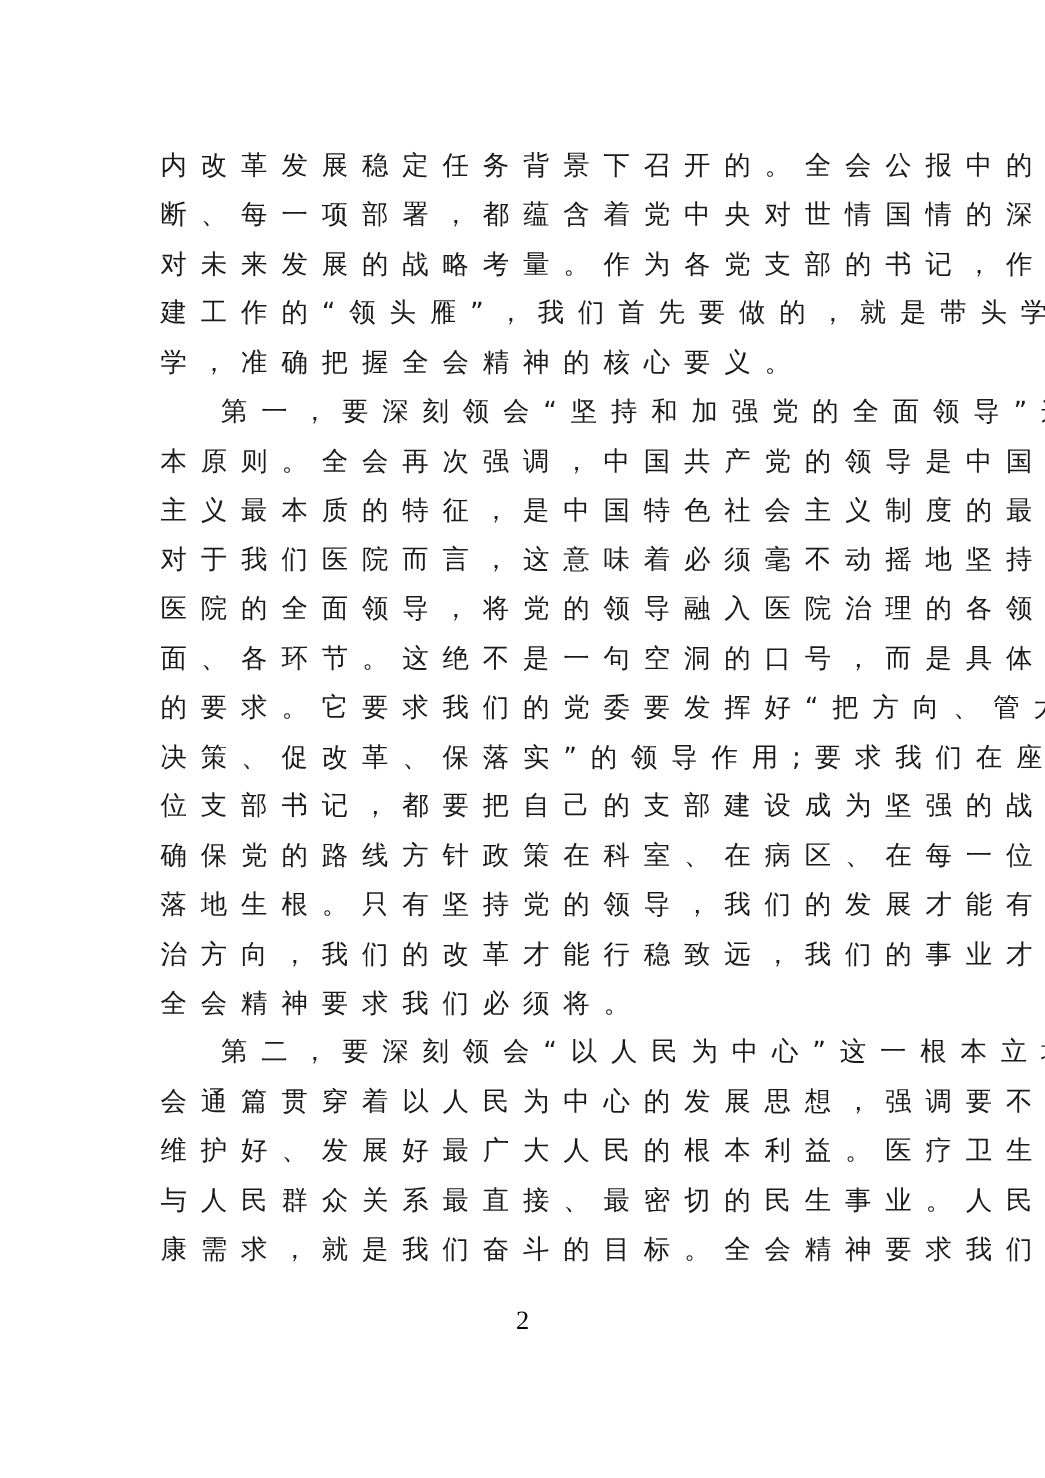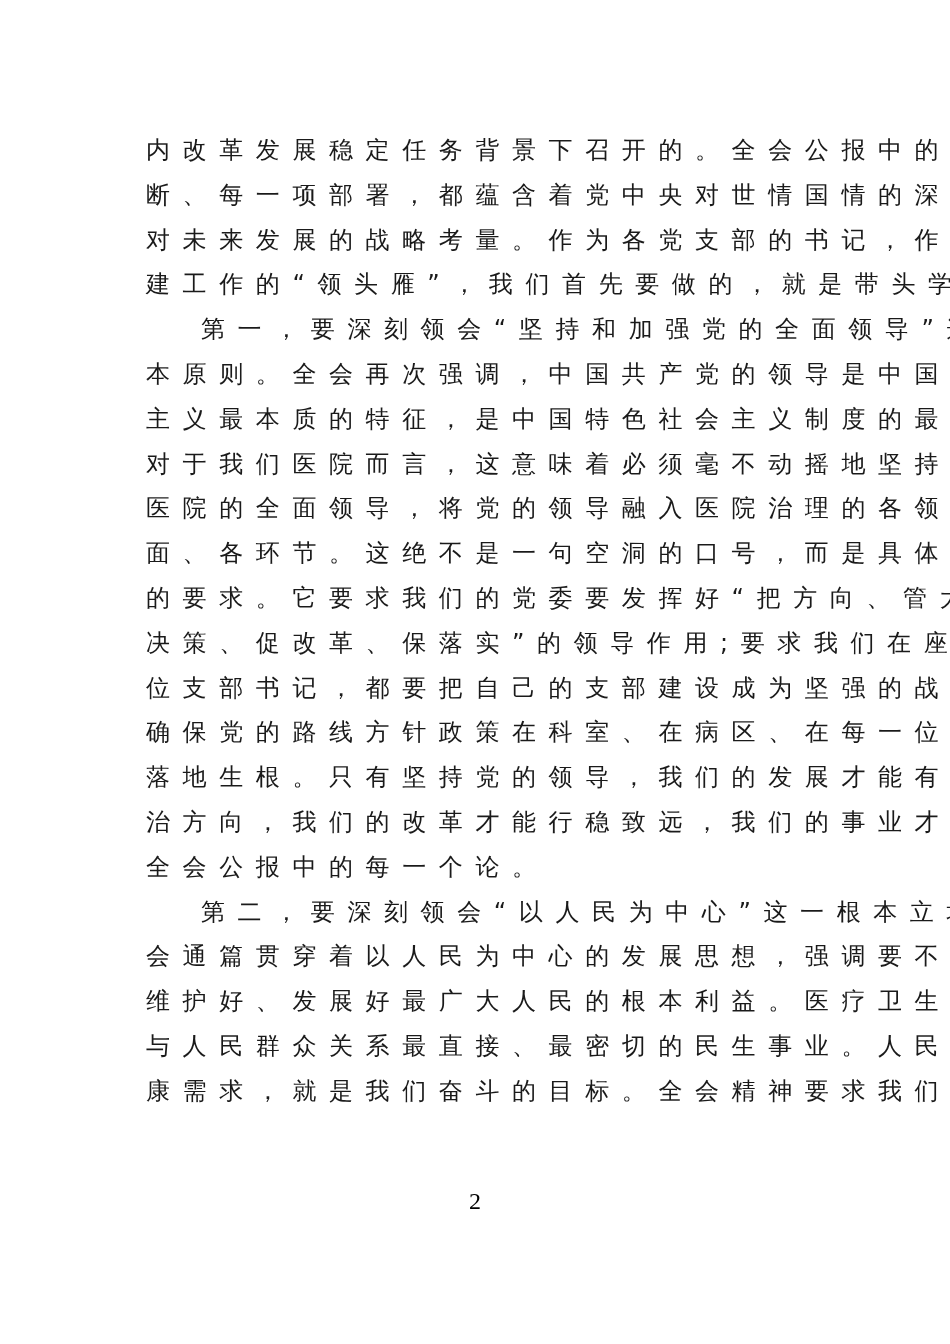--- a/index.html
+++ b/index.html
@@ -52,33 +52,34 @@
   </style>
 </head>
 <body>
 
 <div class="page">
   <div class="body-text">
     <div class="line">内改革发展稳定任务背景下召开的。全会公报中的每一个论</div>
     <div class="line">断、每一项部署，都蕴含着党中央对世情国情的深刻洞察和</div>
     <div class="line">对未来发展的战略考量。作为各党支部的书记，作为医院党</div>
     <div class="line">建工作的“领头雁”，我们首先要做的，就是带头学、深入</div>
+    <div class="line">学，准确把握全会精神的核心要义。</div>
     <div class="line indent">第一，要深刻领会“坚持和加强党的全面领导”这一根</div>
     <div class="line">本原则。全会再次强调，中国共产党的领导是中国特色社会</div>
     <div class="line">主义最本质的特征，是中国特色社会主义制度的最大优势。</div>
     <div class="line">对于我们医院而言，这意味着必须毫不动摇地坚持党对公立</div>
     <div class="line">医院的全面领导，将党的领导融入医院治理的各领域、各方</div>
     <div class="line">面、各环节。这绝不是一句空洞的口号，而是具体的、实践</div>
     <div class="line">的要求。它要求我们的党委要发挥好“把方向、管大局、作</div>
     <div class="line">决策、促改革、保落实”的领导作用;要求我们在座的每一</div>
     <div class="line">位支部书记，都要把自己的支部建设成为坚强的战斗堡垒，</div>
     <div class="line">确保党的路线方针政策在科室、在病区、在每一位职工心中</div>
     <div class="line">落地生根。只有坚持党的领导，我们的发展才能有正确的政</div>
     <div class="line">治方向，我们的改革才能行稳致远，我们的事业才能始终保</div>
-    <div class="line">全会公报中的每一个论。</div>
+    <div class="line">全会精神要求我们必须将。</div>
     <div class="line indent">第二，要深刻领会“以人民为中心”这一根本立场。全</div>
     <div class="line">会通篇贯穿着以人民为中心的发展思想，强调要不断实现好</div>
     <div class="line">维护好、发展好最广大人民的根本利益。医疗卫生事业，是</div>
     <div class="line">与人民群众关系最直接、最密切的民生事业。人民群众的健</div>
     <div class="line">康需求，就是我们奋斗的目标。全会精神要求我们必须将</div>
   </div>
 
   <div class="page-number">2</div>
 </div>
 

